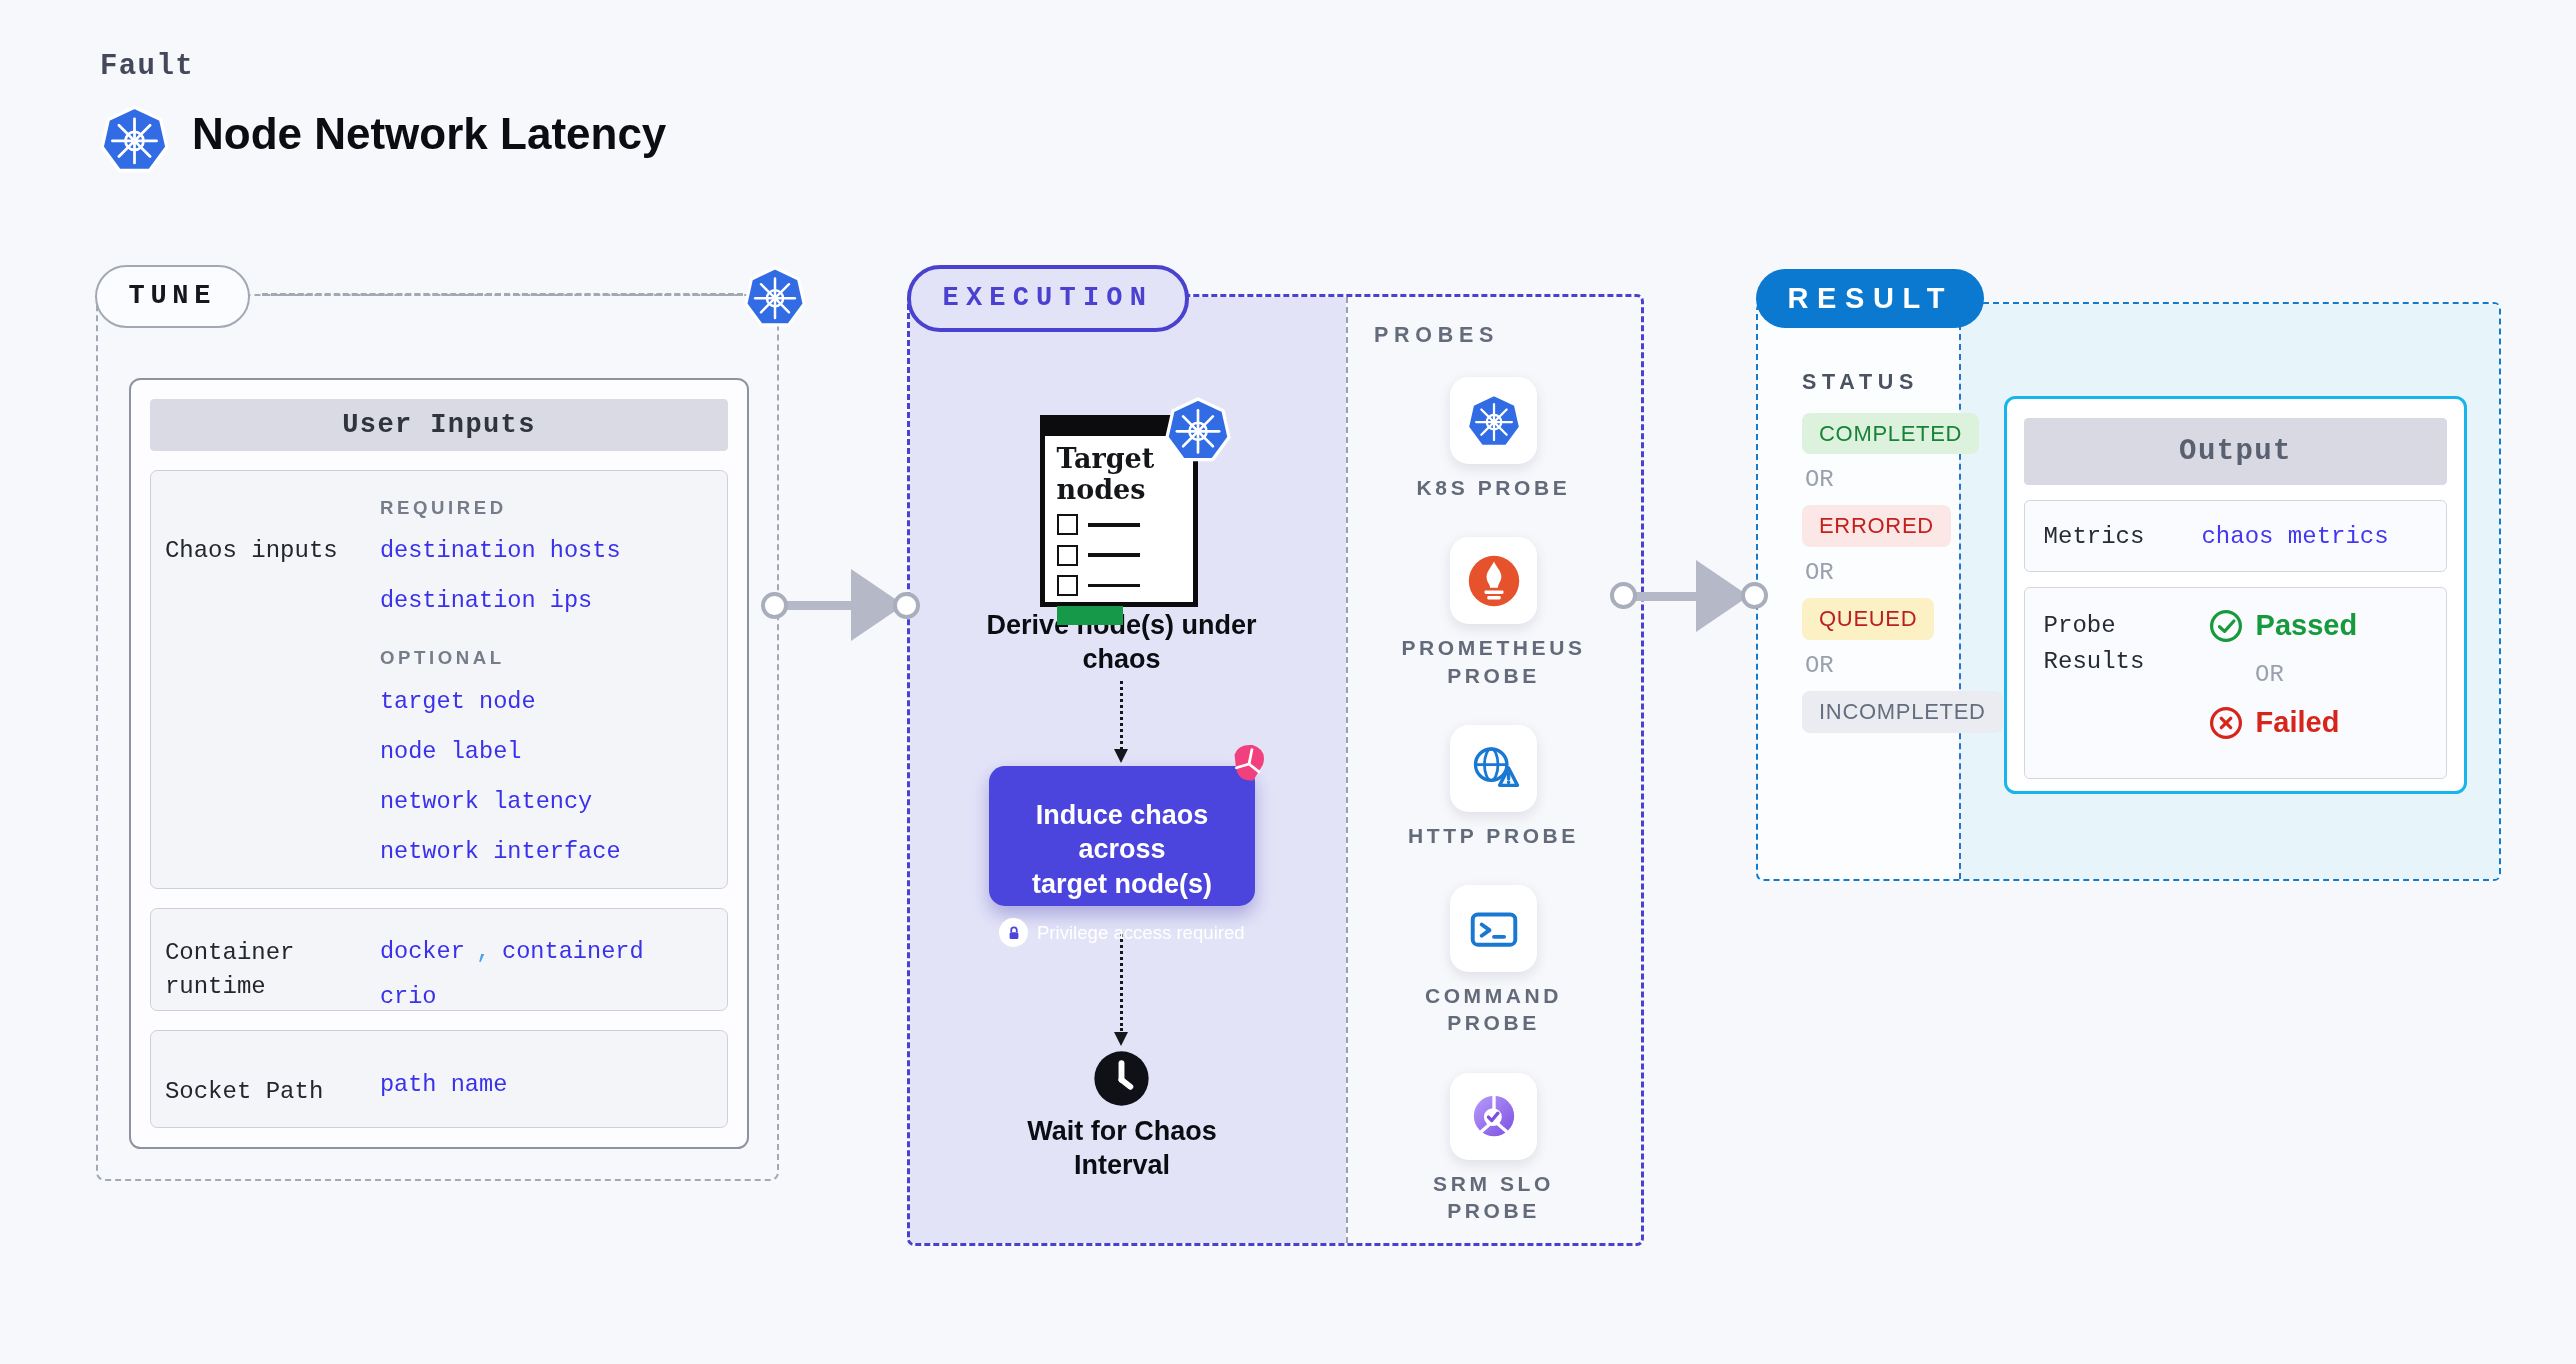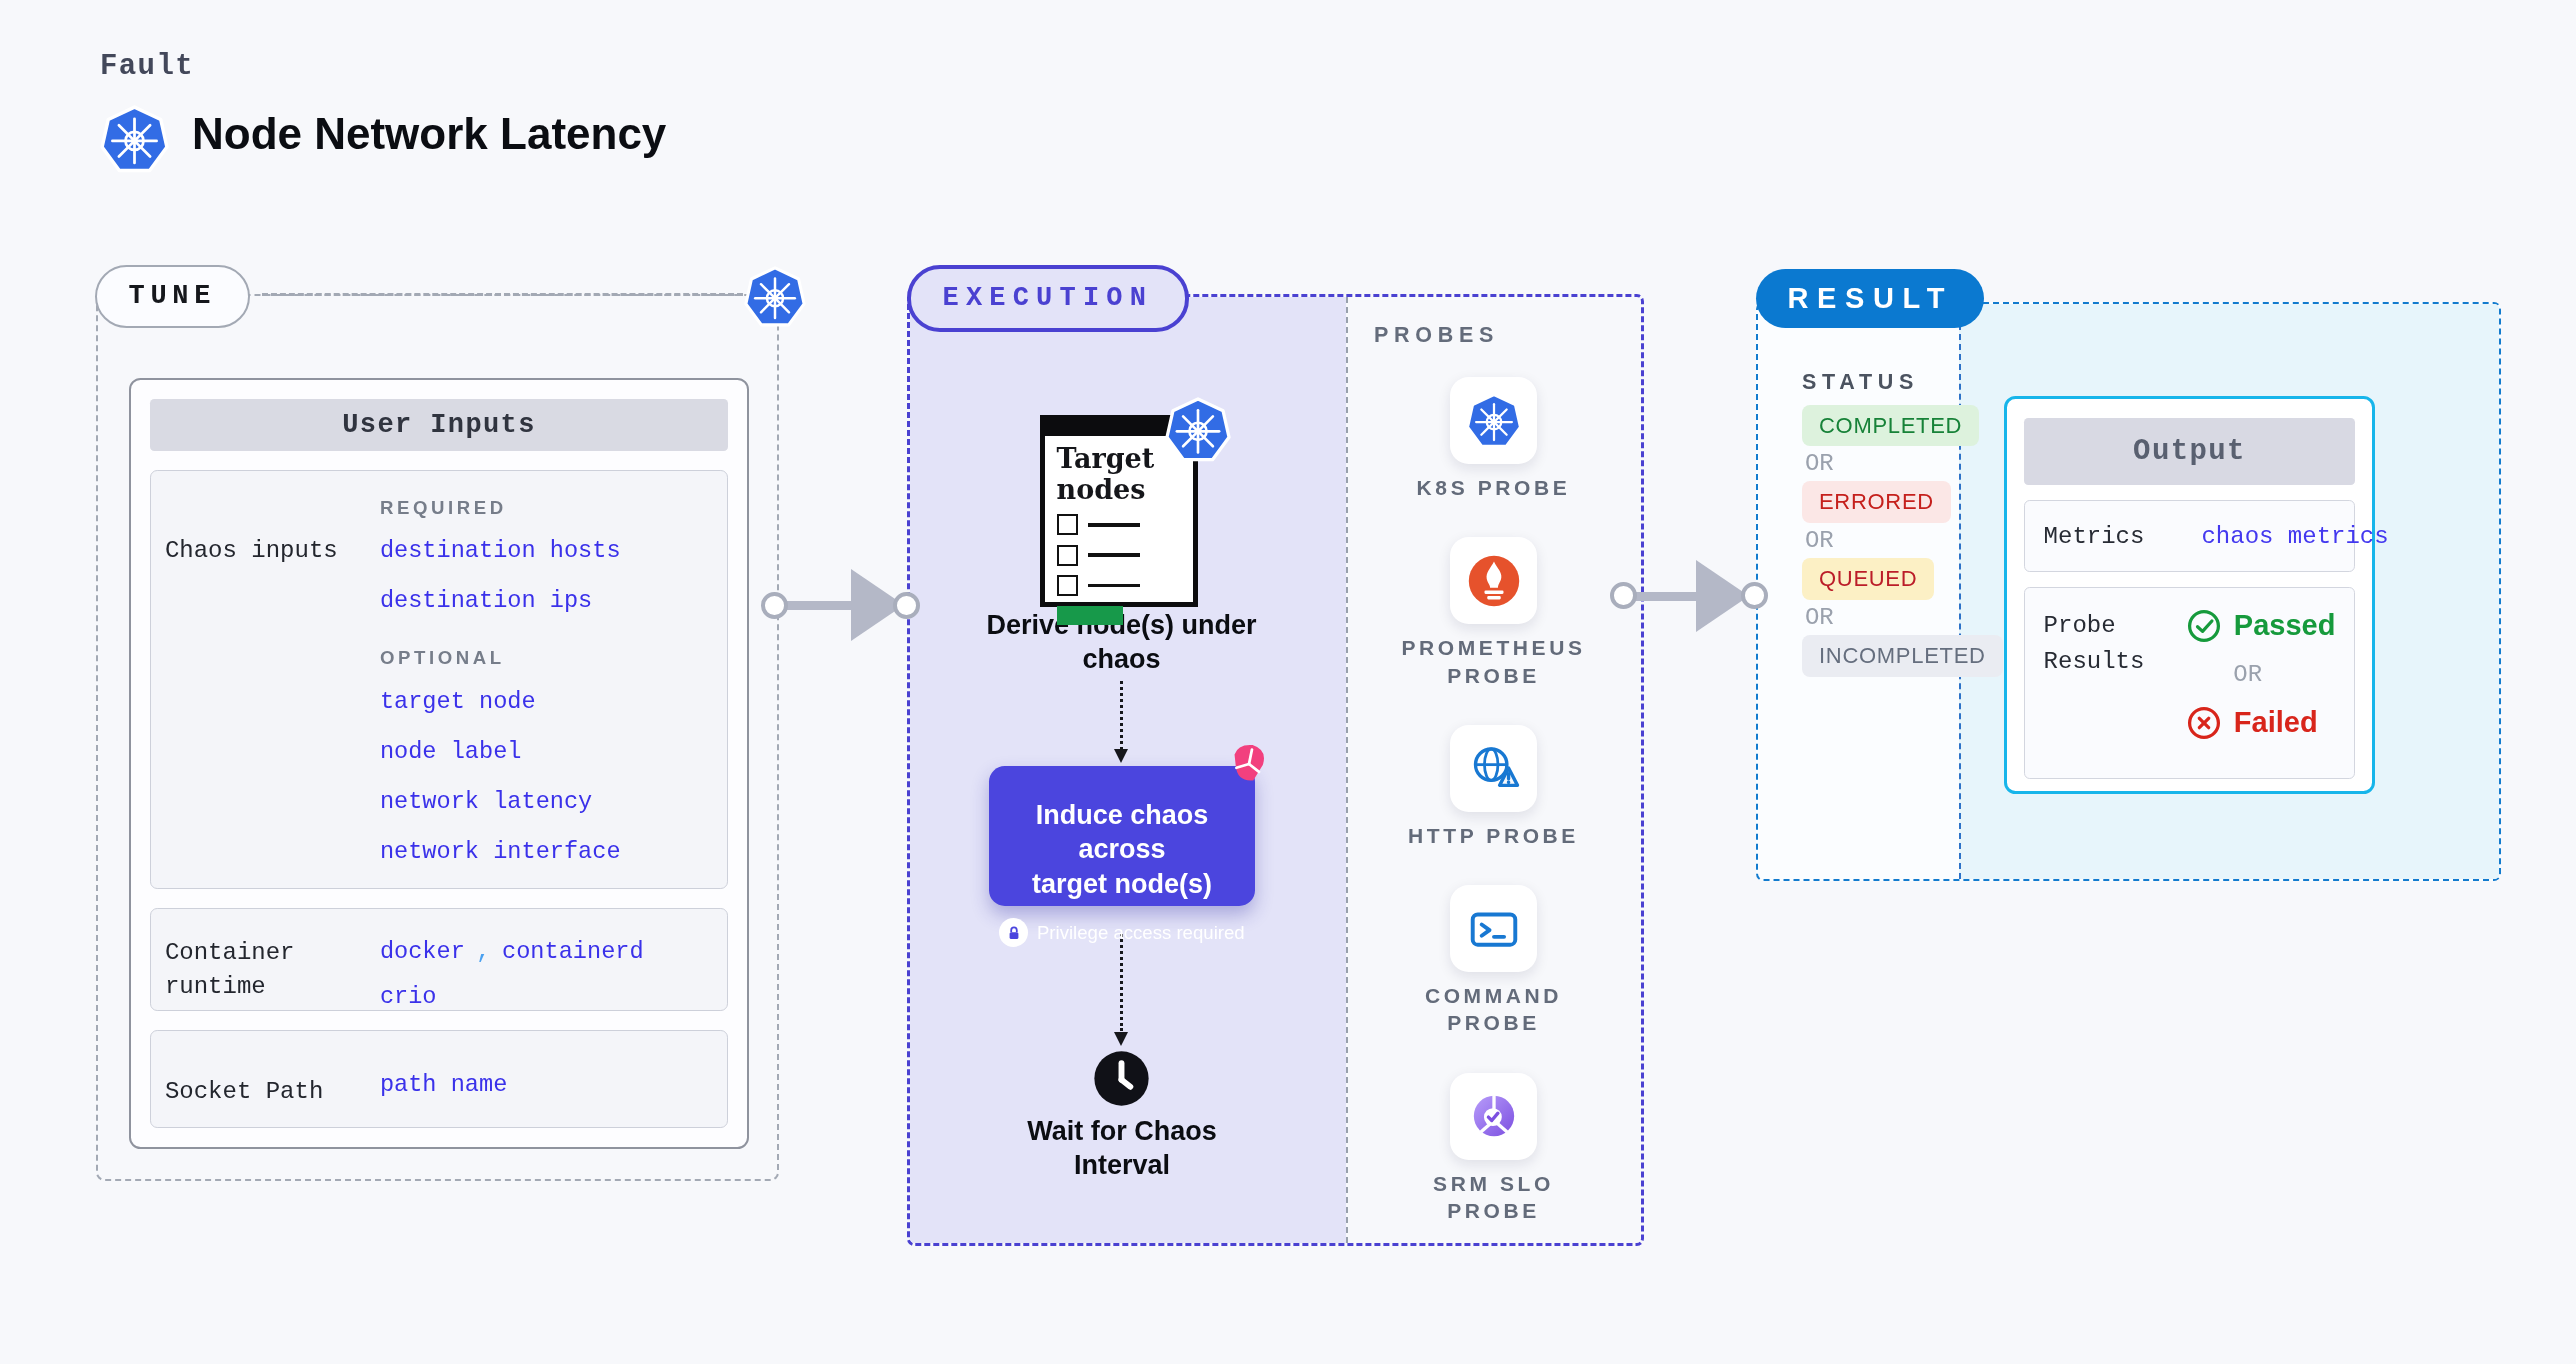--- a/index.html
+++ b/index.html
@@ -98,30 +98,30 @@
   .wait-label{left:1004px;top:1115px;width:236px;text-align:center;font-size:27px;font-weight:bold;
               color:#0b0d12;line-height:1.25;}
 
   
   .result-box{left:1756px;top:302px;width:741px;height:575px;border:2.9px dashed #127bce;border-radius:7.2px;
               background:#fbfdff;}
   .result-cyan{left:201px;top:0;right:0;bottom:0;background:#e7f5fb;border-radius:0 4.3px 4.3px 0;}
   .result-divider{left:201px;top:0;bottom:0;width:0;border-left:2.9px dashed #2d72c8;}
   .result-badge{left:1756px;top:269px;background:#0b79d0;border:none;color:#fff;letter-spacing:8.6px;
                 font-family:"Liberation Sans",sans-serif;font-weight:800;font-size:29px;}
-  .status-col{left:44px;top:66px;width:165px;display:flex;flex-direction:column;align-items:flex-start;gap:4px;}
+  .status-col{left:44px;top:66px;width:165px;display:flex;flex-direction:column;align-items:flex-start;gap:12px;}
   .status-title{font-size:21.5px;font-weight:bold;color:#4b5360;letter-spacing:5.7px;margin-bottom:5.7px;}
   .chip{font-size:22px;font-weight:normal;letter-spacing:0.7px;padding:7.9px 17px;border-radius:8px;white-space:nowrap;}
   .chip-success{background:#ddf2dd;color:#178238;}
   .chip-error{background:#fbe7e6;color:#c5201c;}
   .chip-warning{background:#fcf0c5;color:#bb1d29;text-align:right;}
   .chip-neutral{background:#eaecf2;color:#656e7e;}
   .or-text{font-size:24px;color:#9aa1ad;padding-left:2.9px;}
 
-  .output-card{left:246px;top:92px;width:371px;height:398px;background:#fff;border:3.6px solid #17b5ea;
+  .output-card{left:246px;top:92px;width:463px;height:398px;background:#fff;border:3.6px solid #17b5ea;
                border-radius:11.5px;box-sizing:border-box;padding:18.6px 17px;}
   .output-header{height:67px;background:#d8d9e3;border-radius:4.3px;display:flex;align-items:center;
                  justify-content:center;font-size:29px;font-weight:bold;color:#596070;letter-spacing:1.4px;}
   .output-row{border:1.4px solid #d3d6df;border-radius:5.7px;background:#fafbfe;box-sizing:border-box;}
   .metrics-row{margin-top:15.8px;height:72px;display:flex;align-items:center;padding:0 18.6px;}
   .metrics-label{font-size:24px;color:#272b34;}
   .metrics-value{font-size:24px;color:#4338ef;margin-left:57px;white-space:nowrap;}
   .probe-res-row{margin-top:14.3px;height:192px;display:flex;padding:20px 18.6px;}
   .probe-res-label{font-size:24px;color:#272b34;width:143px;line-height:1.5;}
   .probe-res-vals{margin-left:21.5px;display:flex;flex-direction:column;}

